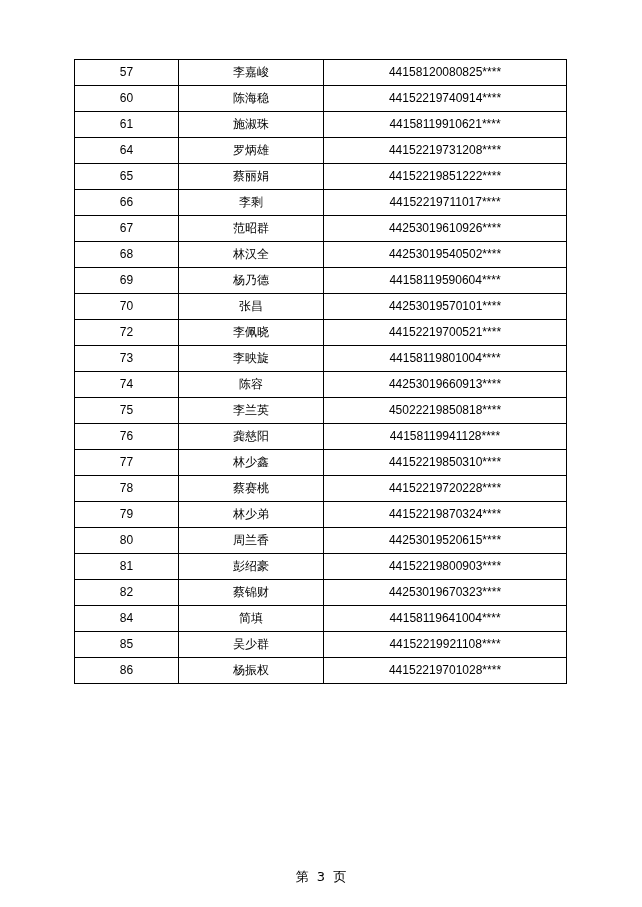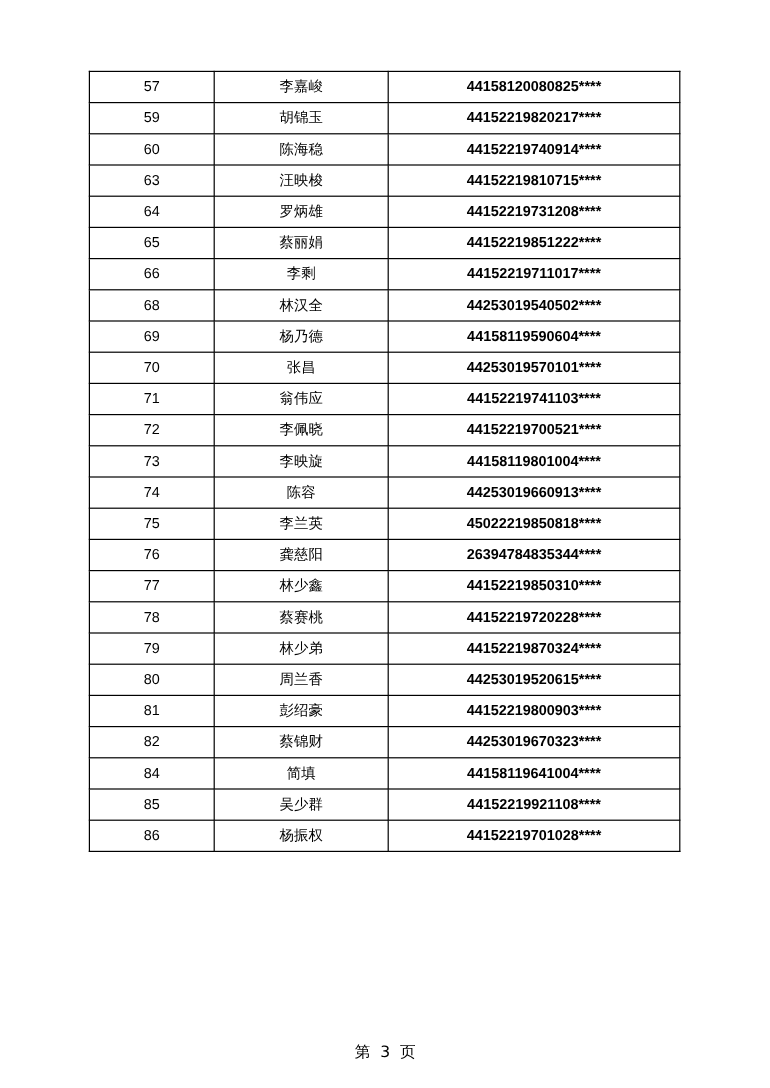--- a/index.html
+++ b/index.html
@@ -38,21 +38,21 @@
       font-size: 12px;
       line-height: 25px;
       white-space: nowrap;
       overflow: hidden;
     }
     col.c-no { width: 104px; }
     col.c-name { width: 145px; }
     col.c-id { width: 243px; }
     td.no { font-family: "Liberation Sans", sans-serif; font-size: 12.5px; }
     td.name { font-size: 13px; }
-    td.id { font-family: "Liberation Sans", sans-serif; font-size: 12.5px; letter-spacing: 0px; font-weight: bold; }
+    td.id { font-family: "Liberation Sans", sans-serif; font-size: 12.5px; letter-spacing: 0px; }
     .footer {
       position: absolute;
       top: 868px;
       left: 0;
       width: 642px;
       text-align: center;
       font-size: 13px;
     }
     .footer span { margin: 0 2px; }
   </style>
@@ -66,70 +66,65 @@
       <col class="c-name">
       <col class="c-id">
     </colgroup>
     <tbody id="roster-body">
     <tr>
           <td class="no">57</td>
           <td class="name">李嘉峻</td>
           <td class="id">44158120080825****</td>
         </tr>
         <tr>
-          <td class="no">59</td>
-          <td class="name">胡锦玉</td>
-          <td class="id">44152219820217****</td>
-        </tr>
-        <tr>
           <td class="no">60</td>
           <td class="name">陈海稳</td>
           <td class="id">44152219740914****</td>
         </tr>
         <tr>
-          <td class="no">63</td>
-          <td class="name">汪映梭</td>
-          <td class="id">44152219810715****</td>
+          <td class="no">61</td>
+          <td class="name">施淑珠</td>
+          <td class="id">44158119910621****</td>
         </tr>
         <tr>
           <td class="no">64</td>
           <td class="name">罗炳雄</td>
           <td class="id">44152219731208****</td>
         </tr>
         <tr>
           <td class="no">65</td>
           <td class="name">蔡丽娟</td>
           <td class="id">44152219851222****</td>
         </tr>
         <tr>
           <td class="no">66</td>
           <td class="name">李剩</td>
           <td class="id">44152219711017****</td>
         </tr>
         <tr>
+          <td class="no">67</td>
+          <td class="name">范昭群</td>
+          <td class="id">44253019610926****</td>
+        </tr>
+        <tr>
           <td class="no">68</td>
           <td class="name">林汉全</td>
           <td class="id">44253019540502****</td>
         </tr>
         <tr>
           <td class="no">69</td>
           <td class="name">杨乃德</td>
           <td class="id">44158119590604****</td>
         </tr>
         <tr>
           <td class="no">70</td>
           <td class="name">张昌</td>
           <td class="id">44253019570101****</td>
         </tr>
         <tr>
-          <td class="no">71</td>
-          <td class="name">翁伟应</td>
-          <td class="id">44152219741103****</td>
-        </tr>
-        <tr>
           <td class="no">72</td>
           <td class="name">李佩晓</td>
           <td class="id">44152219700521****</td>
         </tr>
         <tr>
           <td class="no">73</td>
           <td class="name">李映旋</td>
           <td class="id">44158119801004****</td>
         </tr>
         <tr>
@@ -138,21 +133,21 @@
           <td class="id">44253019660913****</td>
         </tr>
         <tr>
           <td class="no">75</td>
           <td class="name">李兰英</td>
           <td class="id">45022219850818****</td>
         </tr>
         <tr>
           <td class="no">76</td>
           <td class="name">龚慈阳</td>
-          <td class="id">26394784835344****</td>
+          <td class="id">44158119941128****</td>
         </tr>
         <tr>
           <td class="no">77</td>
           <td class="name">林少鑫</td>
           <td class="id">44152219850310****</td>
         </tr>
         <tr>
           <td class="no">78</td>
           <td class="name">蔡赛桃</td>
           <td class="id">44152219720228****</td>

